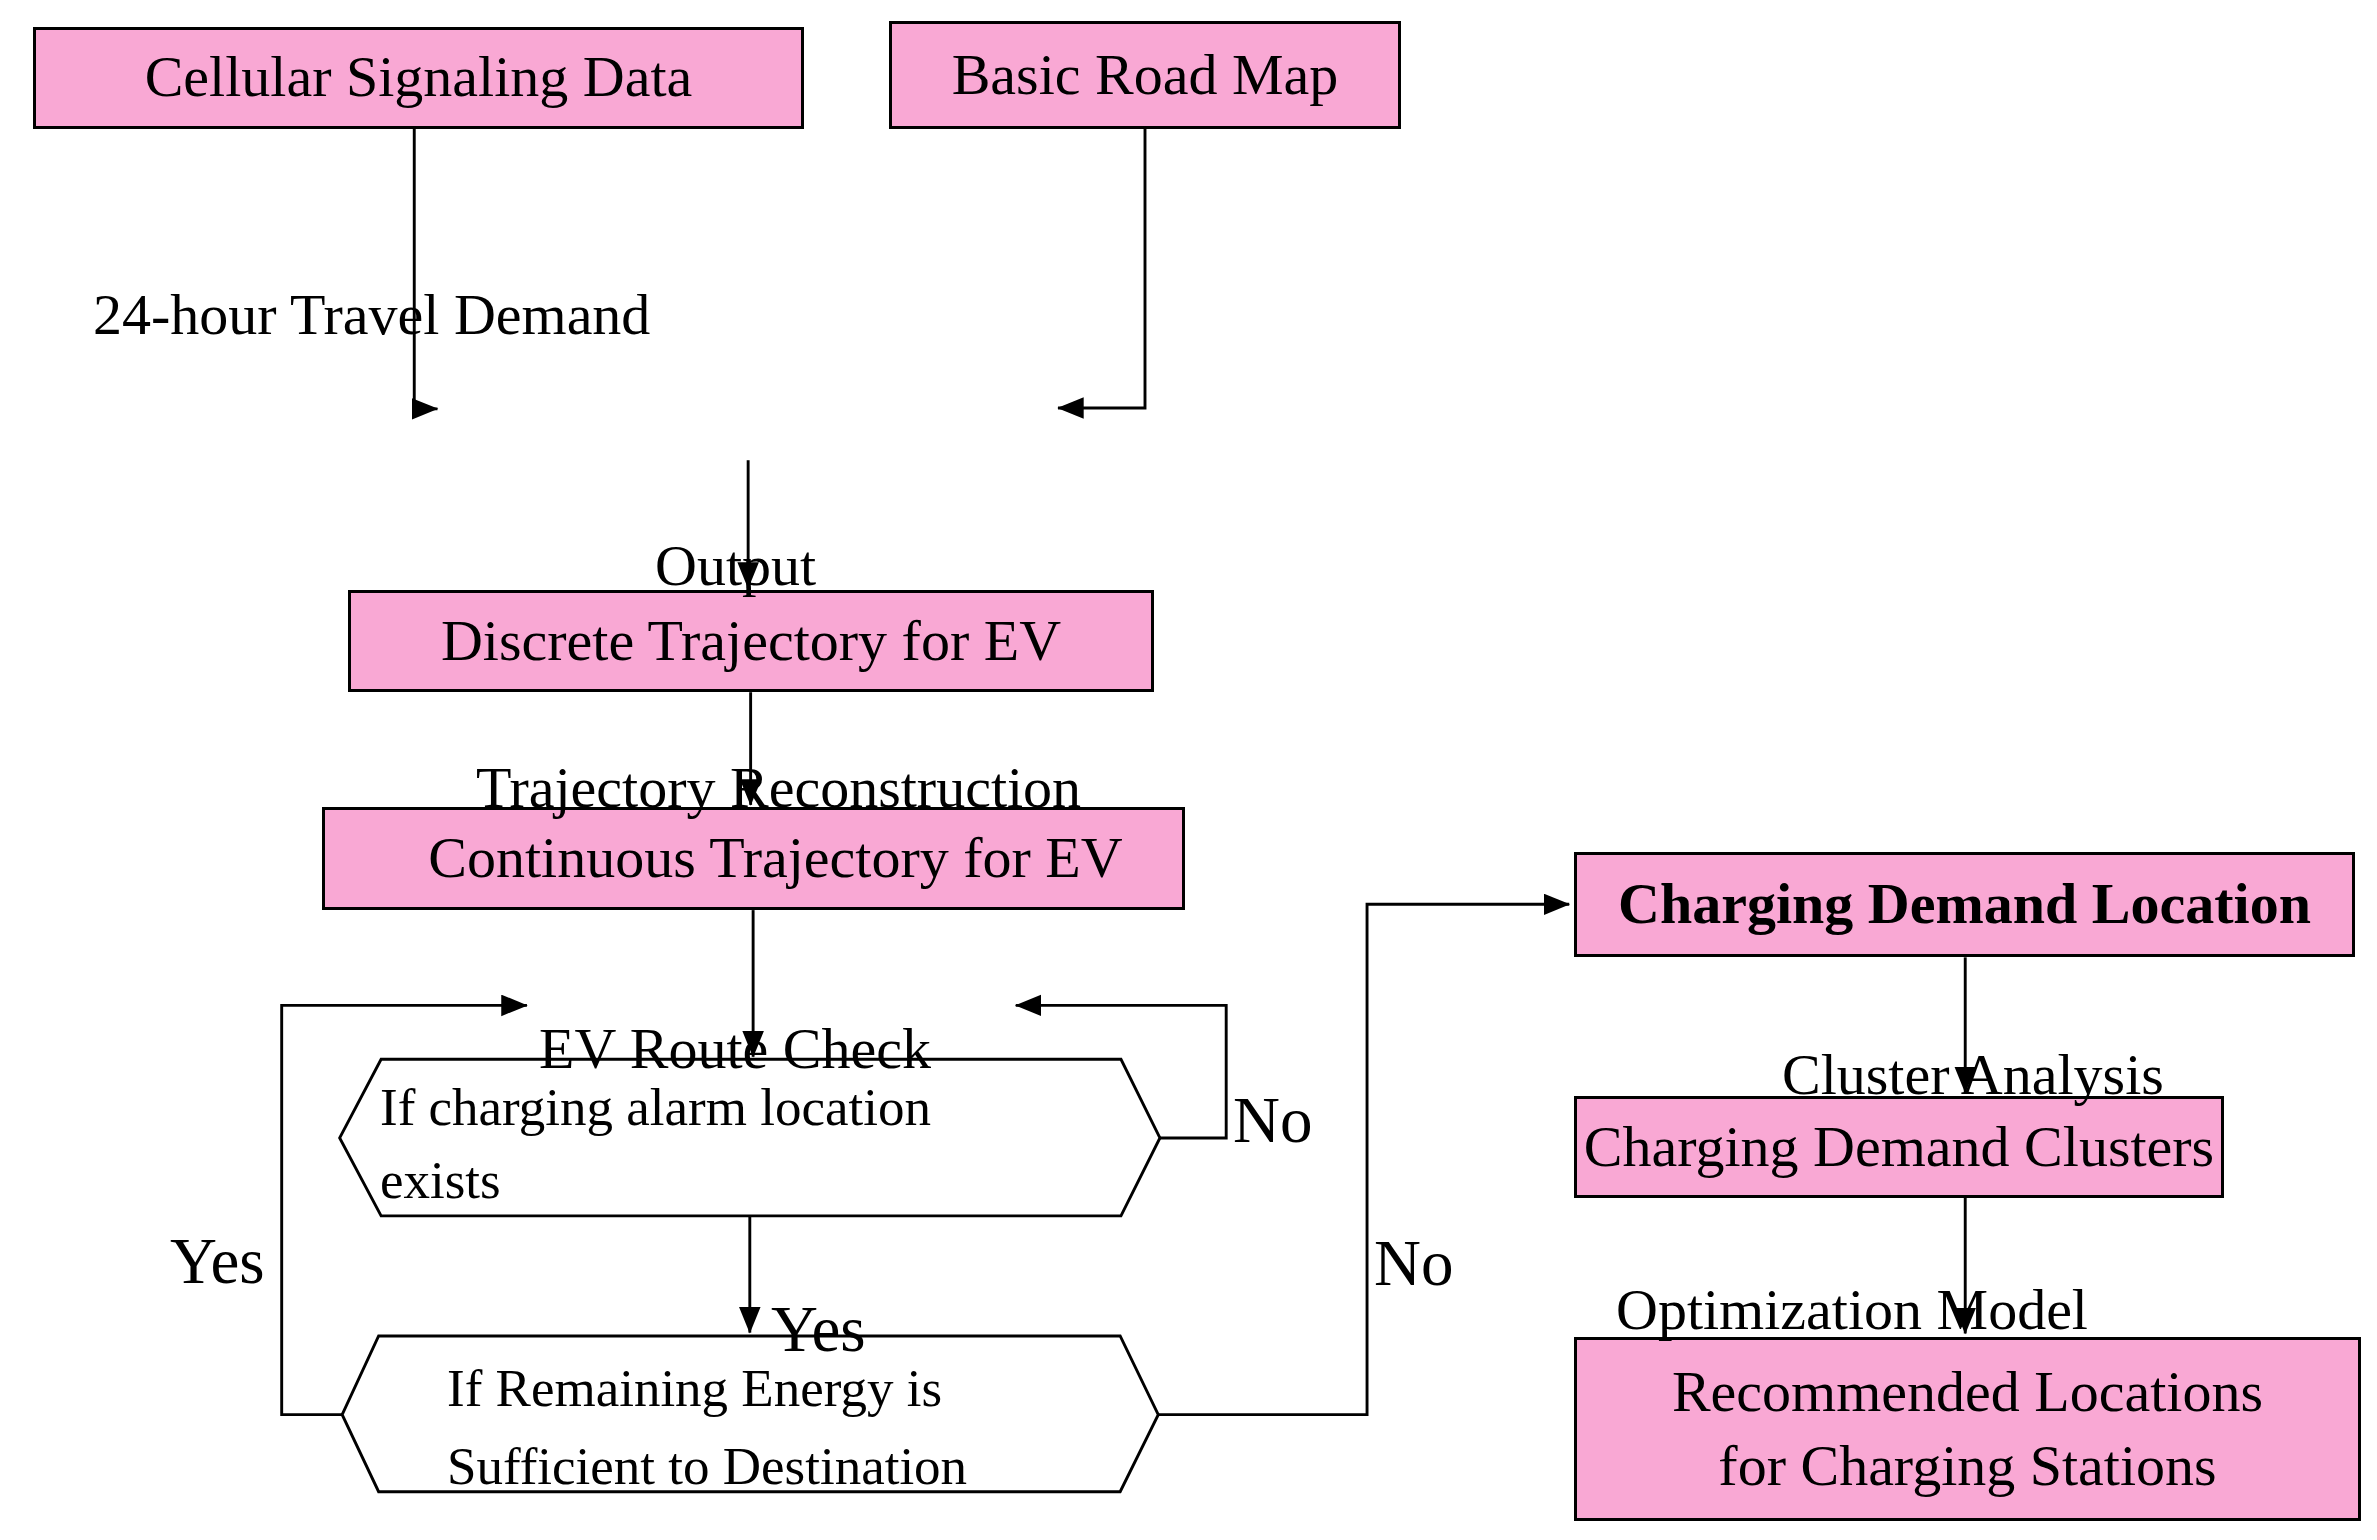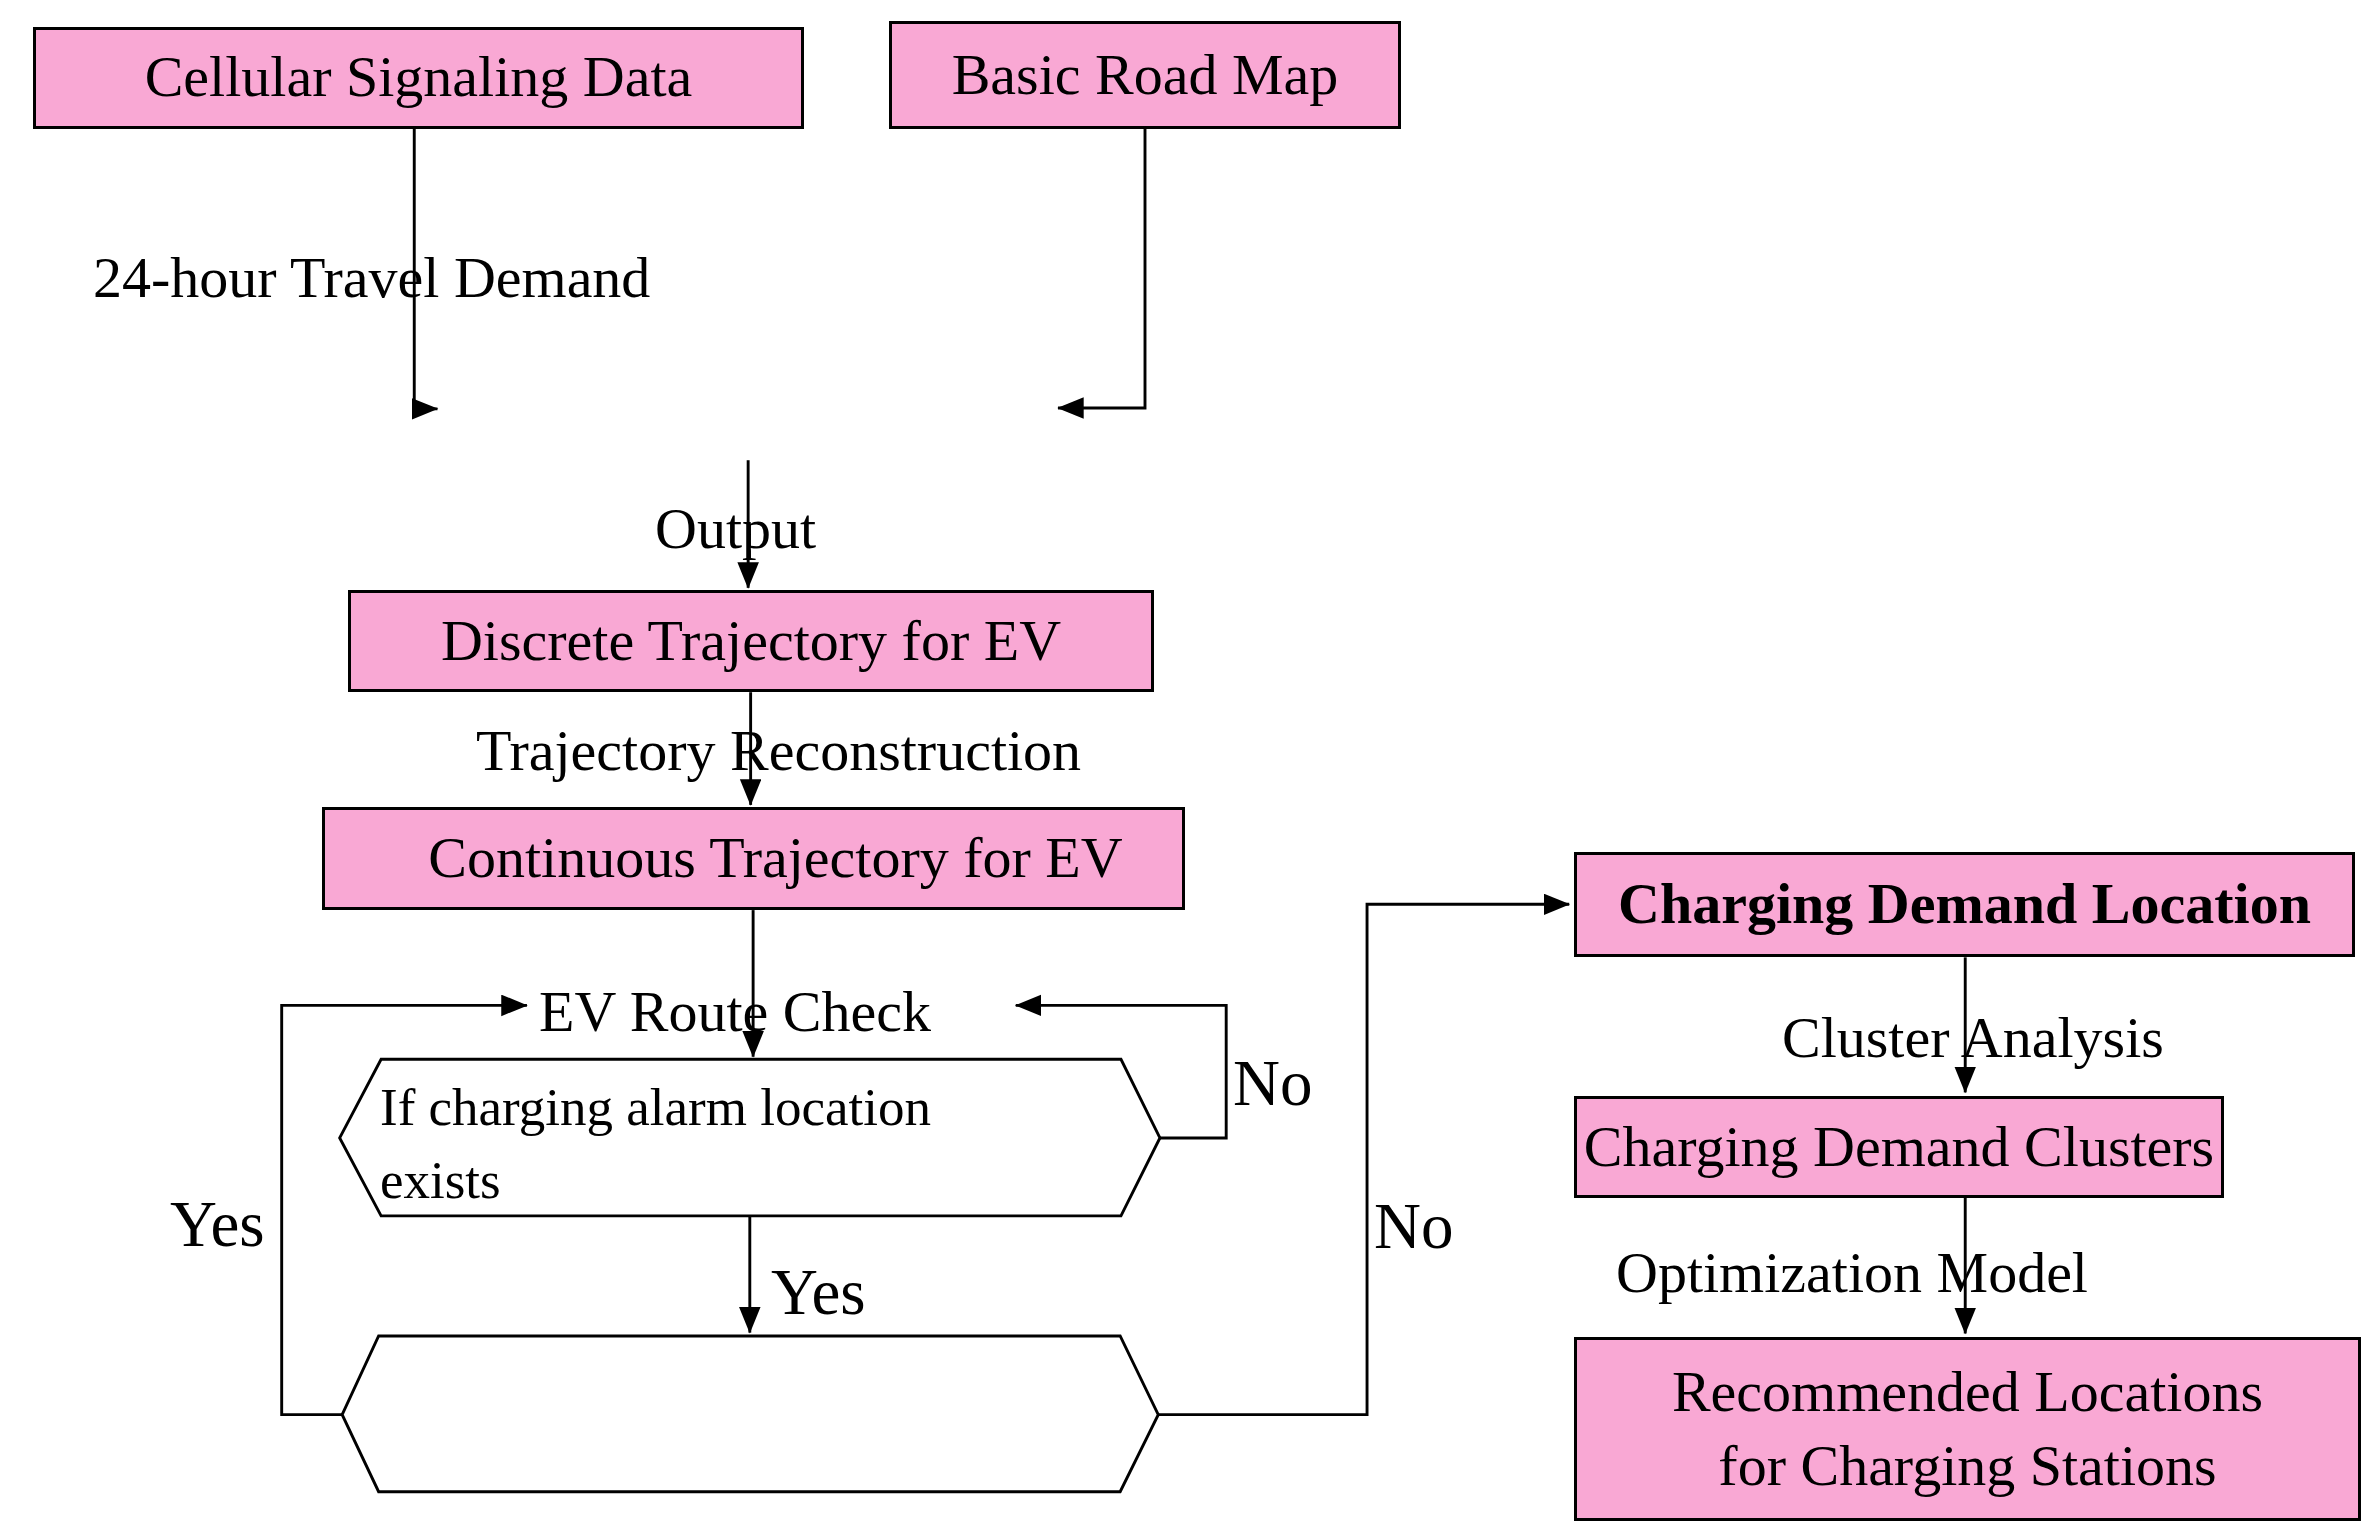--- a/index.html
+++ b/index.html
@@ -51,20 +51,21 @@
     position: absolute;
     font-size: 53px;
     text-align: left;
     white-space: nowrap;
   }
   .hex-text span { display: block; }
   .lbl {
     position: absolute;
     font-size: 58px;
     white-space: nowrap;
+    margin-top: 37px;
   }
   .lbl.small-word { font-size: 65px; }
   
   #node-cellular   { left: 33px;   top: 26.5px;   width: 771px; height: 102px; }
   #node-roadmap    { left: 889px; top: 21px;   width: 512px; height: 108px; }
   #node-nexta      { left: 442px;  top: 358px;  width: 612px; height: 102px; }
   #node-discrete   { left: 348px;  top: 590px;  width: 806px; height: 102px; }
   #node-continuous { left: 322px;  top: 807px;  width: 863px; height: 103px; padding-left: 44px; }
   #node-location   { left: 1574px; top: 852px; width: 781px; height: 105px; font-weight: bold; }
   #node-clusters   { left: 1574px; top: 1096px; width: 650px; height: 102px; }
@@ -140,20 +141,24 @@
   <div class="node multiline" id="node-recommend">
     <span>Recommended Locations</span>
     <span>for Charging Stations</span>
   </div>
 
   <div class="hex-text" id="hex-alarm-text">
     <span>If charging alarm location</span>
     <span>exists</span>
   </div>
 
+  <div class="hex-text" id="hex-energy-text">
+    <span>If Remaining Energy is</span>
+    <span>Sufficient to Destination</span>
+  </div>
 
   <div class="lbl" id="lbl-travel">24-hour Travel Demand</div>
 
   <div class="lbl" id="lbl-output">Output</div>
 
   <div class="lbl" id="lbl-trajrec">Trajectory Reconstruction</div>
 
   <div class="lbl" id="lbl-route">EV Route Check</div>
 
   <div class="lbl" id="lbl-cluster">Cluster Analysis</div>

